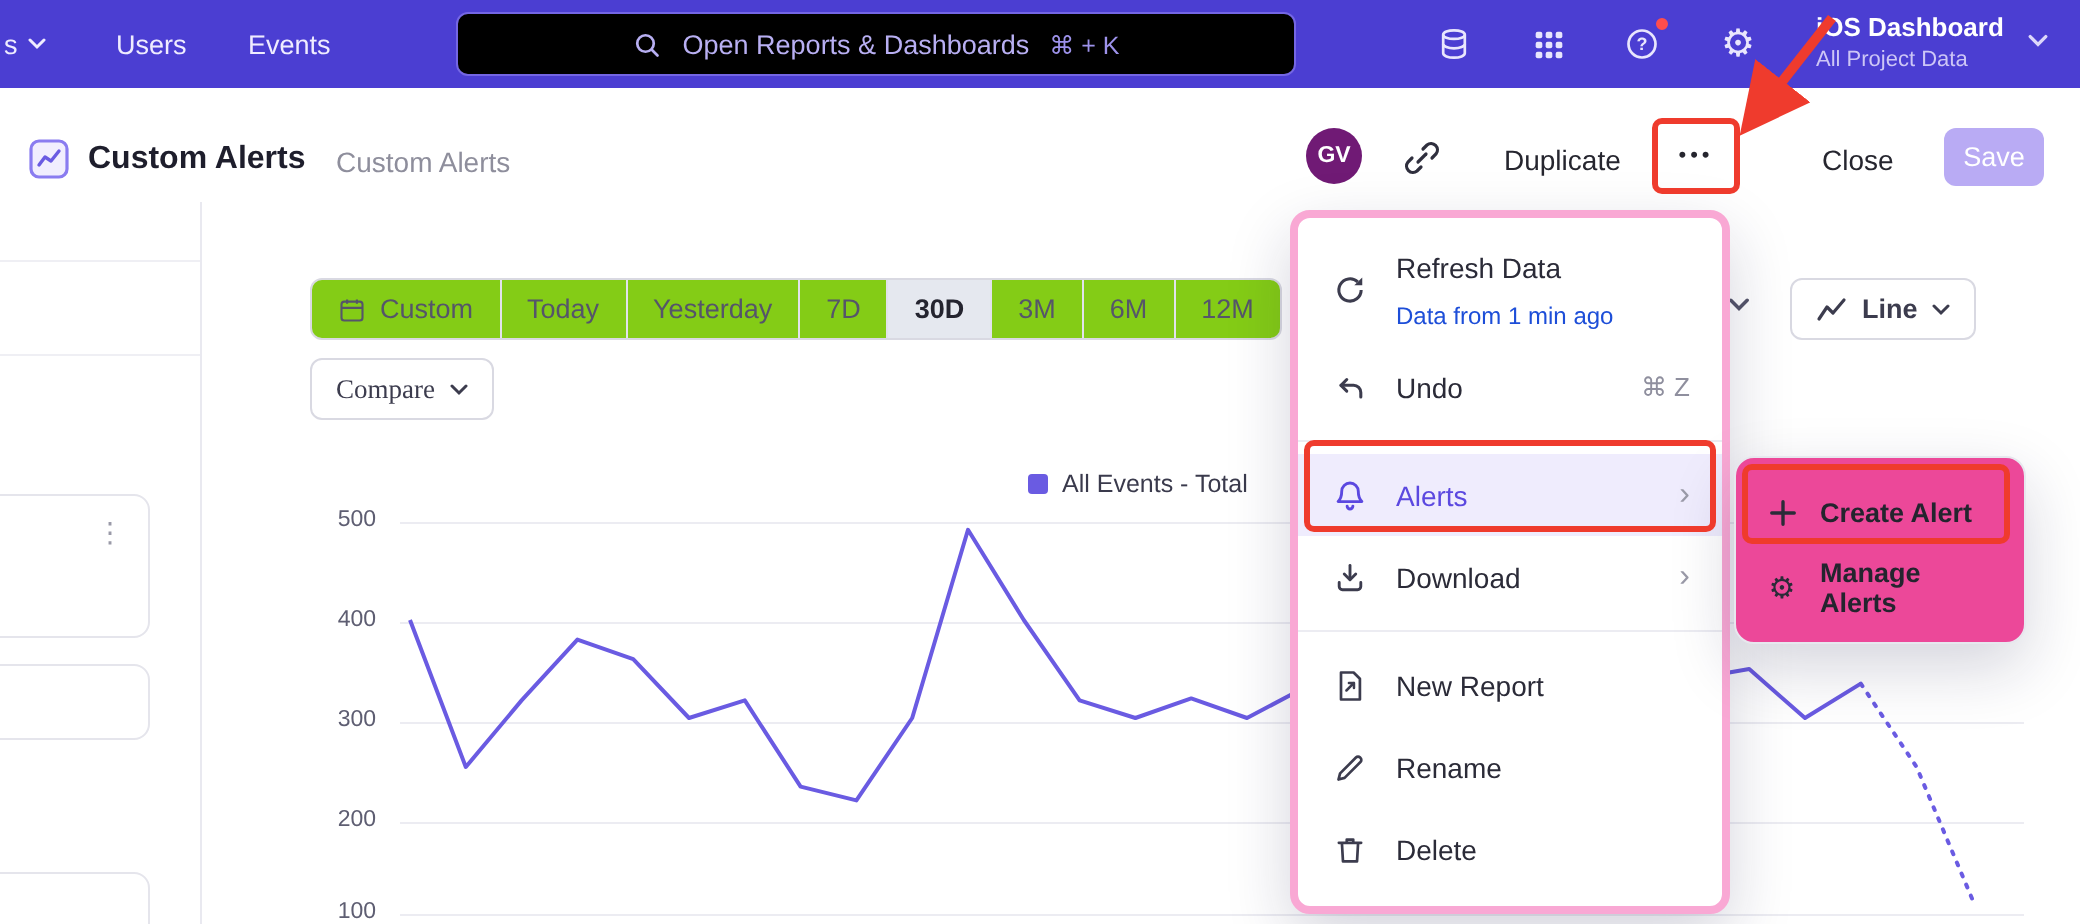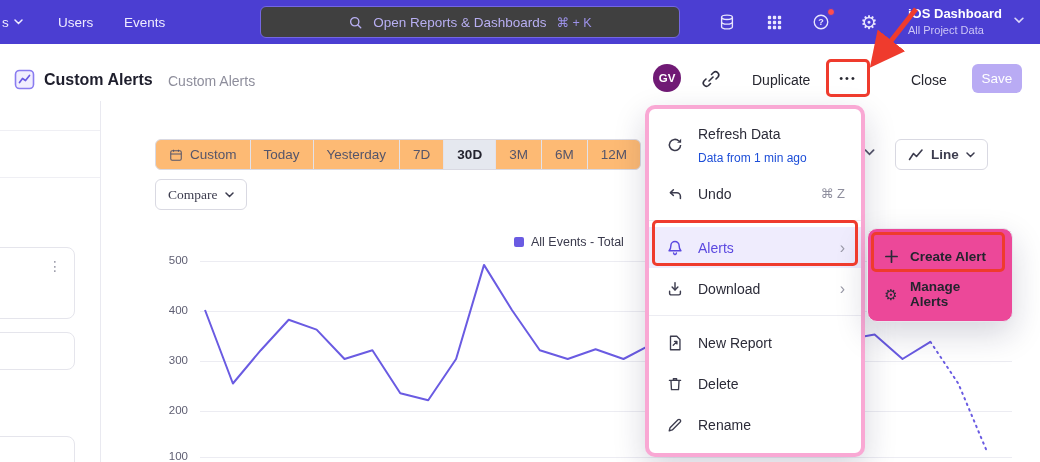--- a/index.html
+++ b/index.html
@@ -2,21 +2,21 @@
 <html><head>
 <meta charset="utf-8">
 <style>
   * { margin:0; padding:0; box-sizing:border-box; }
   body { font-family:"Liberation Sans","DejaVu Sans",sans-serif; background:#fff; }
   .app { position:relative; width:1040px; height:462px; overflow:hidden; background:#fff; }
 
   
   .topnav { position:absolute; top:0; left:0; right:0; height:44px; background:#4b3ed2; }
   .nav-item { position:absolute; top:0; height:44px; display:flex; align-items:center; gap:5px; font-size:13.5px; color:#efecff; cursor:pointer; }
-  .search { position:absolute; left:228px; top:6px; width:420px; height:32px; background:#404040; border:1px solid #7466e4; border-radius:6px; display:flex; align-items:center; justify-content:center; gap:10px; color:#b8aff2; font-size:13.5px; cursor:text;margin-left:32px; }
+  .search { position:absolute; left:228px; top:6px; width:420px; height:32px; background:#000000; border:1px solid #7466e4; border-radius:6px; display:flex; align-items:center; justify-content:center; gap:10px; color:#b8aff2; font-size:13.5px; cursor:text; }
   .search .shortcut { color:#9d92ea; font-size:12.5px; }
   .nav-icon { position:absolute; top:11px; width:22px; height:22px; display:flex; align-items:center; justify-content:center; color:#e9e6fd; cursor:pointer; }
   .help-dot { position:absolute; top:-3px; right:-3px; width:8px; height:8px; border-radius:50%; background:#ff4d4d; border:1.5px solid #4b3ed2; }
   .project { position:absolute; left:908px; top:6px; cursor:pointer; }
   .project .pt { font-size:13px; font-weight:bold; color:#fff; }
   .project .ps { font-size:11px; color:#cdc6f6; margin-top:3px; }
   .project-chev { position:absolute; left:1014px; top:17px; color:#dcd7fa; }
 
   
   .hdr-icon { position:absolute; left:14px; top:69px; width:21px; height:21px; }
@@ -29,21 +29,21 @@
   .close-btn { position:absolute; left:911px; top:72px; font-size:14px; color:#26262f; cursor:pointer; }
   .save-btn { position:absolute; left:972px; top:64px; width:50px; height:29px; background:#b9abf4; color:#fff; border:none; border-radius:6px; font-size:13.5px; font-family:inherit; cursor:pointer; }
 
   
   .v-divider { position:absolute; left:100px; top:101px; bottom:0; width:1px; background:#e9e9f0; }
   .side-line { position:absolute; left:0; width:100px; height:1px; background:#efeff4; }
   .side-card { position:absolute; left:-21px; width:96px; border:1px solid #e5e5ec; border-radius:8px; background:#fff; }
   .kebab { position:absolute; right:12px; top:10px; color:#9a9aa8; font-size:14px; cursor:pointer; }
 
   
-  .seg { position:absolute; left:155px; top:139px; height:31px; display:flex; border:1px solid #d9d9e2; border-radius:6px; background:#fdba74; overflow:hidden; }
+  .seg { position:absolute; left:155px; top:139px; height:31px; display:flex; border:1px solid #d9d9e2; border-radius:6px; background:#84cc16; overflow:hidden; }
   .seg-item { display:flex; align-items:center; gap:7px; padding:0 13px; font-size:13.5px; color:#55556a; border-right:1px solid #e2e2ea; cursor:pointer; white-space:nowrap; }
   .seg-item:last-child { border-right:none; }
   .seg-item.selected { background:#e5e8ef; color:#24242f; font-weight:bold; }
   .btn-outline { position:absolute; height:31px; display:flex; align-items:center; gap:7px; padding:0 12px; border:1px solid #d9d9e2; border-radius:6px; background:#fff; font-size:13.5px; color:#3c3c4e; cursor:pointer; }
   .compare { left:155px; top:179px;font-family:Liberation Serif, serif; }
   .linebtn { left:895px; top:139px;font-weight:bold; }
   .hidden-chev { position:absolute; left:864px; top:149px; color:#55556a; }
 
   
   .legend { position:absolute; left:514px; top:235px; display:flex; align-items:center; gap:7px; font-size:12.5px; color:#3a3a4c; }
@@ -298,32 +298,32 @@
         <svg width="18" height="18" viewBox="0 0 20 20">
             <path d="M5 2.5h7L15.5 6v11.5H5z" fill="none" stroke="currentColor" stroke-width="1.5" stroke-linejoin="round"></path>
             <path d="M8 12.5 12.2 8.3M12.2 8.3H9.4M12.2 8.3v2.8" fill="none" stroke="currentColor" stroke-width="1.4" stroke-linecap="round"></path>
           </svg>
       </span>
       <span class="grow">New Report</span>
     </div>
     <div class="mi">
       <span class="mi-icon">
         <svg width="18" height="18" viewBox="0 0 20 20">
+            <path d="M3.6 16.4l.9-3.4 8.8-8.8a1.6 1.6 0 0 1 2.3 0l.2.2a1.6 1.6 0 0 1 0 2.3l-8.8 8.8z" fill="none" stroke="currentColor" stroke-width="1.5" stroke-linejoin="round"></path>
+          </svg>
+      </span>
+      <span class="grow">Rename</span>
+    </div>
+    <div class="mi">
+      <span class="mi-icon">
+        <svg width="18" height="18" viewBox="0 0 20 20">
             <path d="M3.8 6h12.4M8.2 6V4.2h3.6V6M5.5 6l.6 10.3h7.8L14.5 6" fill="none" stroke="currentColor" stroke-width="1.5" stroke-linecap="round" stroke-linejoin="round"></path>
           </svg>
       </span>
       <span class="grow">Delete</span>
-    </div>
-    <div class="mi">
-      <span class="mi-icon">
-        <svg width="18" height="18" viewBox="0 0 20 20">
-            <path d="M3.6 16.4l.9-3.4 8.8-8.8a1.6 1.6 0 0 1 2.3 0l.2.2a1.6 1.6 0 0 1 0 2.3l-8.8 8.8z" fill="none" stroke="currentColor" stroke-width="1.5" stroke-linejoin="round"></path>
-          </svg>
-      </span>
-      <span class="grow">Rename</span>
     </div>
   </div>
 
   <div class="submenu">
     <div class="smi">
       <span class="mi-icon">
         <svg width="15" height="15" viewBox="0 0 16 16">
             <path d="M8 2v12M2 8h12" stroke="currentColor" stroke-width="1.8" stroke-linecap="round"></path>
           </svg>
       </span>

